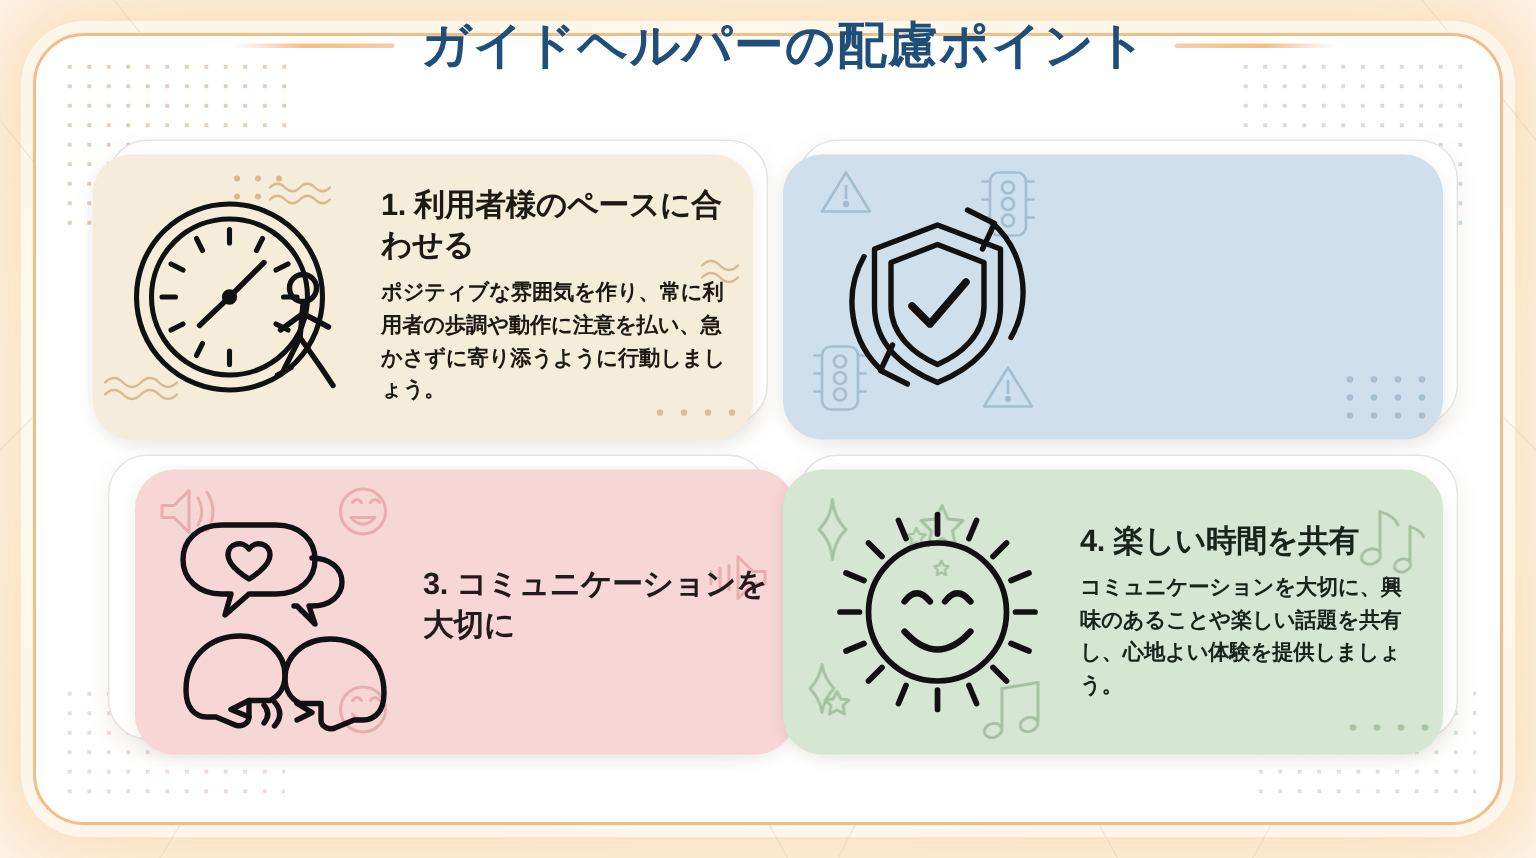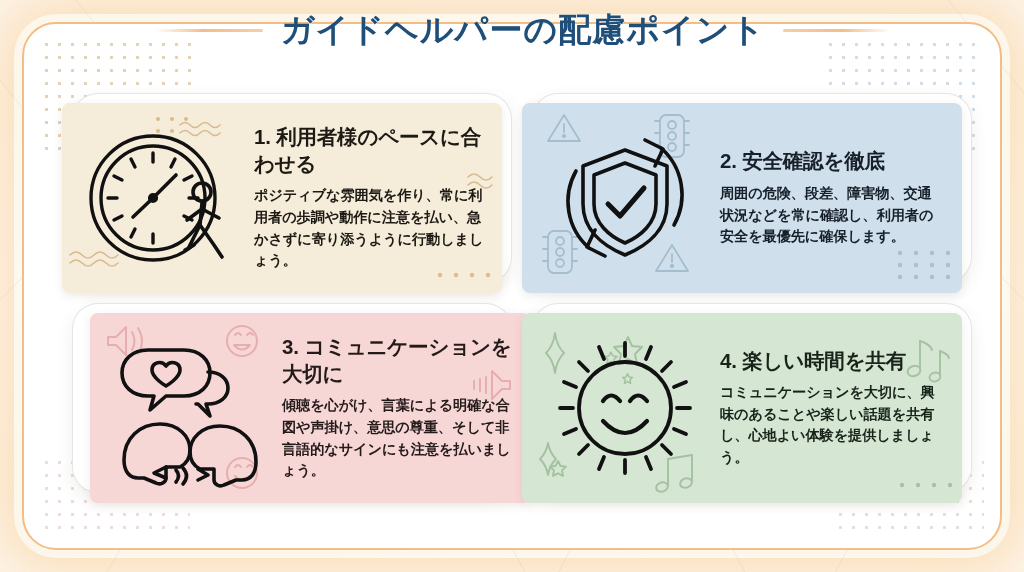--- a/index.html
+++ b/index.html
@@ -114,21 +114,21 @@
     position: absolute;
     inset: -10px -10px 10px 10px;
     border-radius: 26px;
     border: 1.5px solid rgba(0,0,0,0.10);
     background: #ffffff;
     box-shadow: 0 6px 16px rgba(120,100,70,0.10);
   }
   .card {
     position: relative;
     width: 100%; height: 100%;
-    border-radius: 8px;
+    border-radius: 26px;
     box-sizing: border-box;
     padding: 14px 18px 14px 14px;
     display: flex;
     align-items: center;
     gap: 6px;
     overflow: hidden;
     box-shadow: 0 3px 10px rgba(90,70,50,0.10);
   }
   .card .deco {
     position: absolute; inset: 0; pointer-events: none;
@@ -355,24 +355,20 @@
 
               <path d="M80 32 L122 48 L122 86 C122 112 102 128 80 137 C58 128 38 112 38 86 L38 48 Z"></path>
 
               <path d="M80 45 L111 57 L111 86 C111 105 96 118 80 125 C64 118 49 105 49 86 L49 57 Z"></path>
 
               <path d="M63 86 L75 98 L99 70" stroke-width="5"></path>
             </g>
           </svg>
         </div>
 
-        <div class="card-body">
-          <h3 class="card-title">2. 安全確認を徹底</h3>
-          <p class="card-desc">周囲の危険、段差、障害物、交通状況などを常に確認し、利用者の安全を最優先に確保します。</p>
-        </div>
       </div>
     </div>
 
     <div class="card-slot" style="left:18px; top:228px; width:440px; height:190px;">
       <div class="card-ghost"></div>
       <div class="card c3">
         <div class="deco">
           <svg width="440" height="190" viewBox="0 0 440 190">
             <g fill="none" stroke="#e5aaaa" stroke-width="2" stroke-linecap="round" stroke-linejoin="round" opacity="0.9">
 
@@ -414,21 +410,20 @@
               <path d="M88 141 L98 147 L88 152"></path>
 
               <path d="M66 142 q5 6 0 12"></path>
               <path d="M73 140 q7 8 0 16"></path>
             </g>
           </svg>
         </div>
 
         <div class="card-body">
           <h3 class="card-title">3. コミュニケーションを大切に</h3>
-          <p class="card-desc">傾聴を心がけ、言葉による明確な合図や声掛け、意思の尊重、そして非言語的なサインにも注意を払いましょう。</p>
         </div>
       </div>
     </div>
 
     <div class="card-slot" style="left:478px; top:228px; width:440px; height:190px;">
       <div class="card-ghost"></div>
       <div class="card c4 reverse">
         <div class="deco">
           <svg width="440" height="190" viewBox="0 0 440 190">
             <g fill="none" stroke="#9fbd9b" stroke-width="1.9" stroke-linecap="round" stroke-linejoin="round" opacity="0.9">

